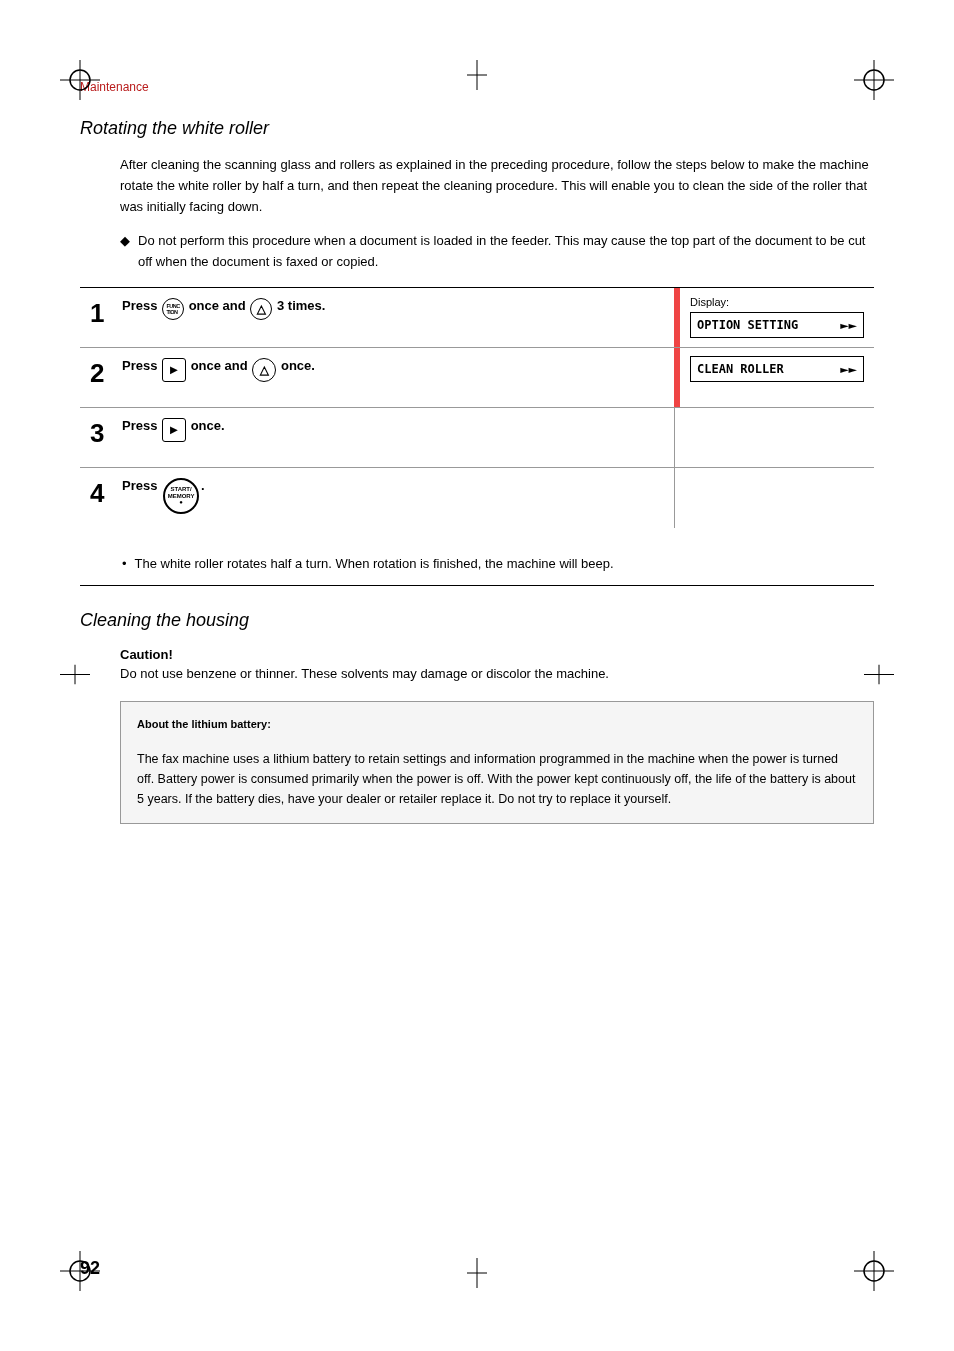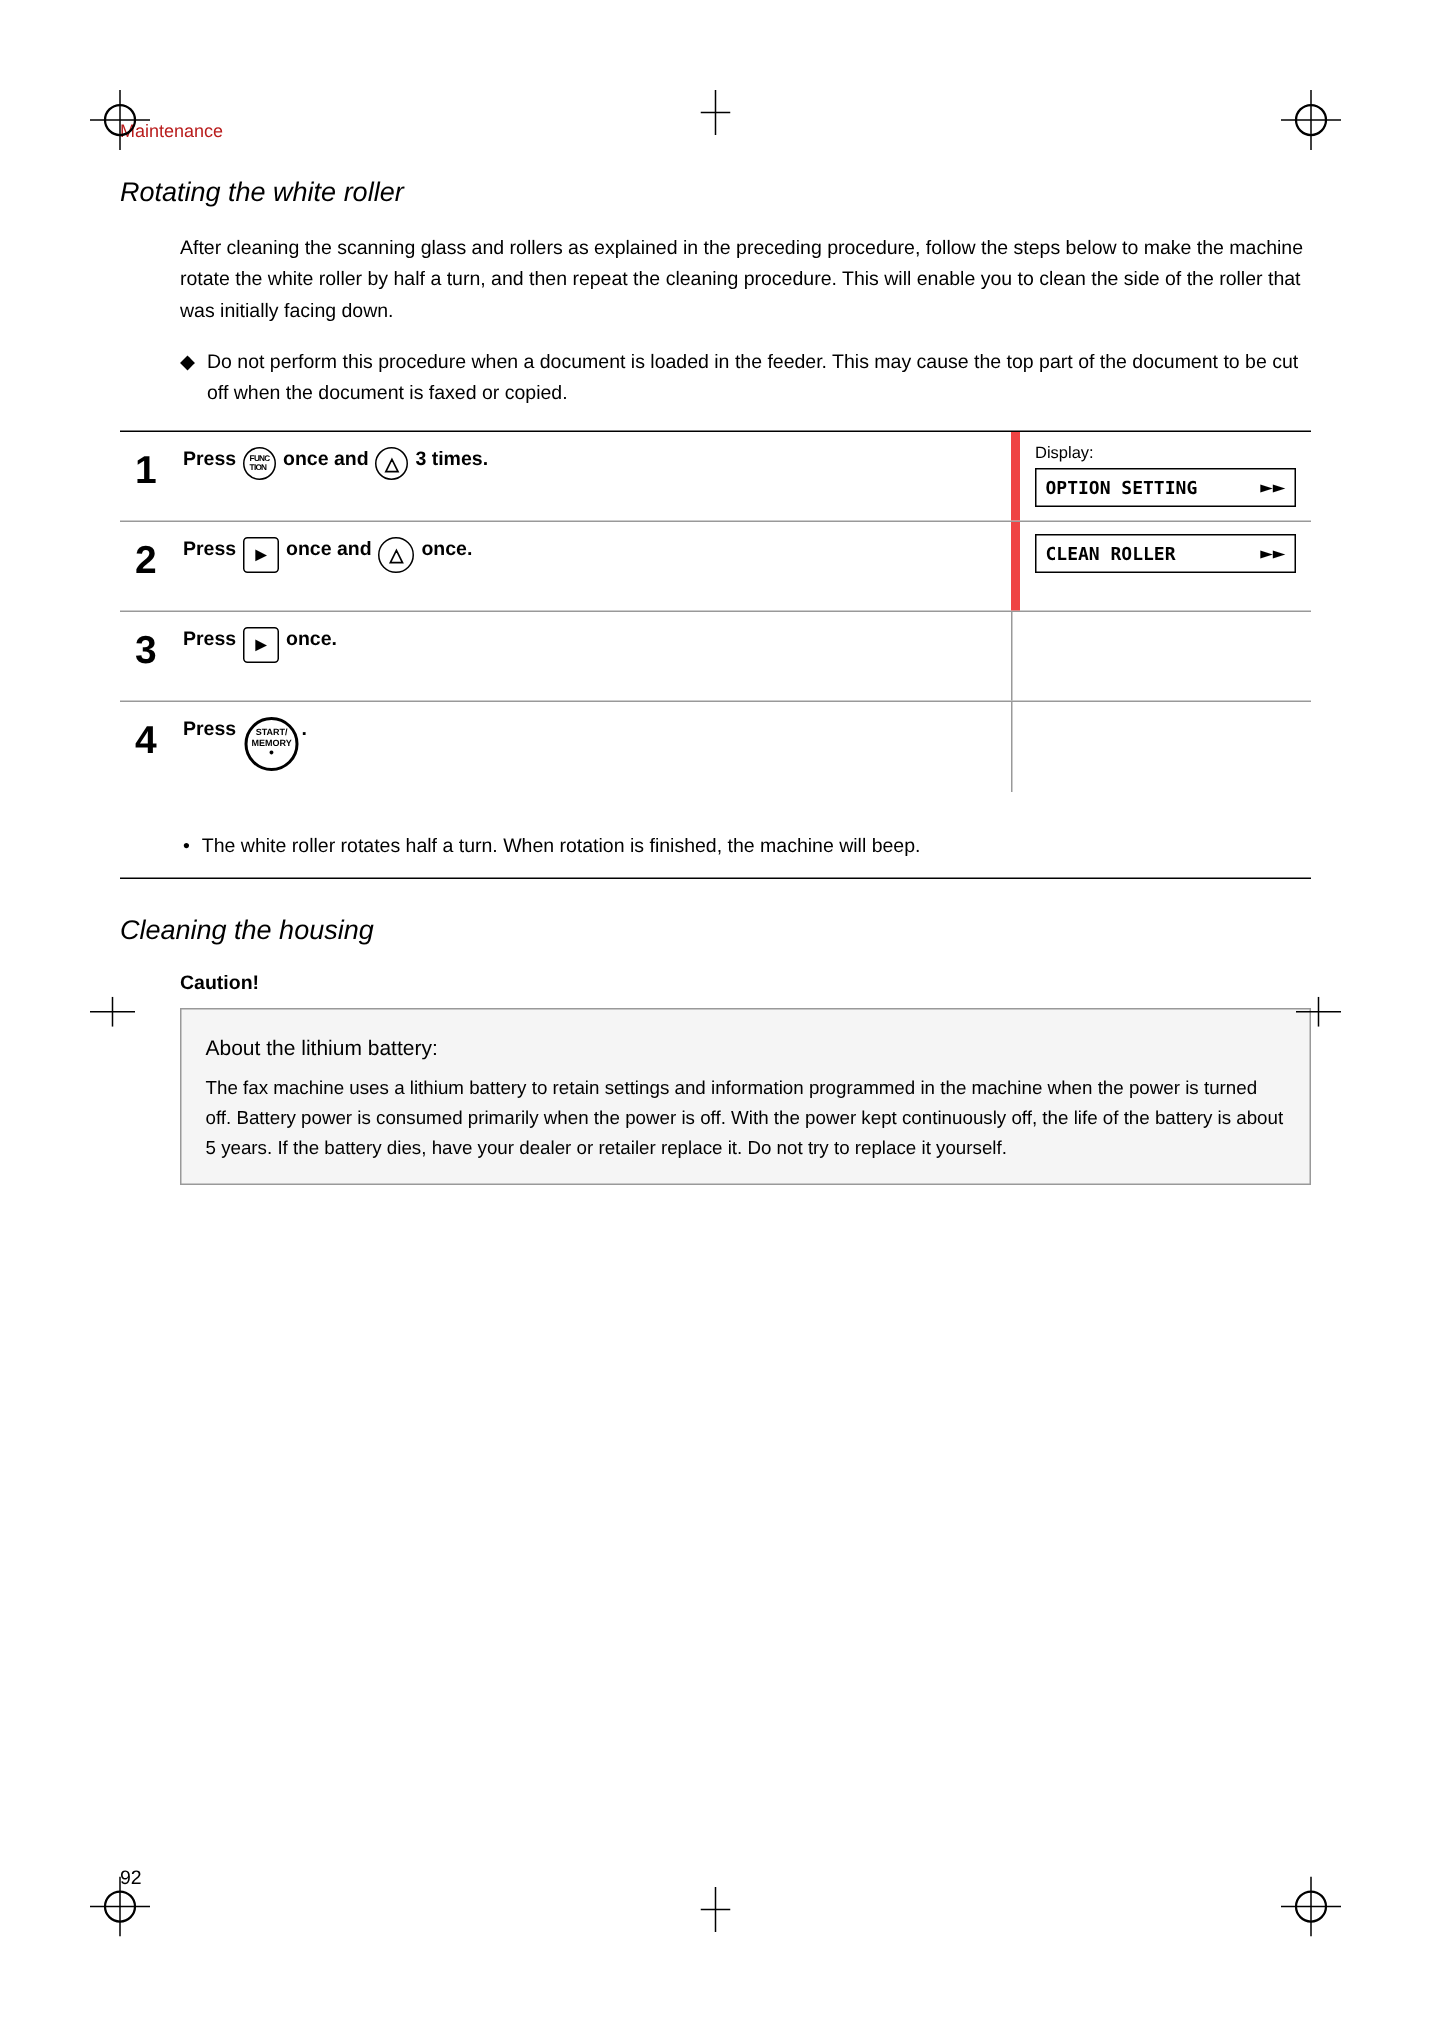--- a/index.html
+++ b/index.html
@@ -201,31 +201,31 @@
     .info-box {
       border: 1px solid #999;
       background: #f5f5f5;
       padding: 14px 16px;
       font-size: 12.5px;
       line-height: 1.6;
       margin-top: 10px;
     }
 
     .info-box-title {
-      font-weight: normal;
-      margin-bottom: 6px;
-      font-size: 14px;
+      font-weight: bold;
+      margin-bottom: 16px;
+      font-size: 11px;
     }
 
     .page-number {
       position: absolute;
-      bottom: 92px;
+      bottom: 72px;
       left: 80px;
-      font-size: 13px;
-      font-weight: normal;
+      font-size: 18px;
+      font-weight: bold;
     }
 
     
     .func-btn {
       display: inline-flex;
       align-items: center;
       justify-content: center;
       width: 22px;
       height: 22px;
       border: 1.5px solid #000;
@@ -415,20 +415,21 @@
     </div>
 
   </div>
 
   <div class="cleaning-section">
     <div class="section-title">Cleaning the housing</div>
 
     <div class="cleaning-body">
 
       <div class="caution-label">Caution!</div>
+      <div class="caution-text">Do not use benzene or thinner. These solvents may damage or discolor the machine.</div>
 
       <div class="info-box">
         <div class="info-box-title">About the lithium battery:</div>
         <div> The fax machine uses a lithium battery to retain settings and information programmed in the machine when the power is turned off. Battery power is consumed primarily when the power is off. With the power kept continuously off, the life of the battery is about 5 years. If the battery dies, have your dealer or retailer replace it. Do not try to replace it yourself.</div>
       </div>
     </div>
   </div>
 
   <div class="page-number">92</div>
 

